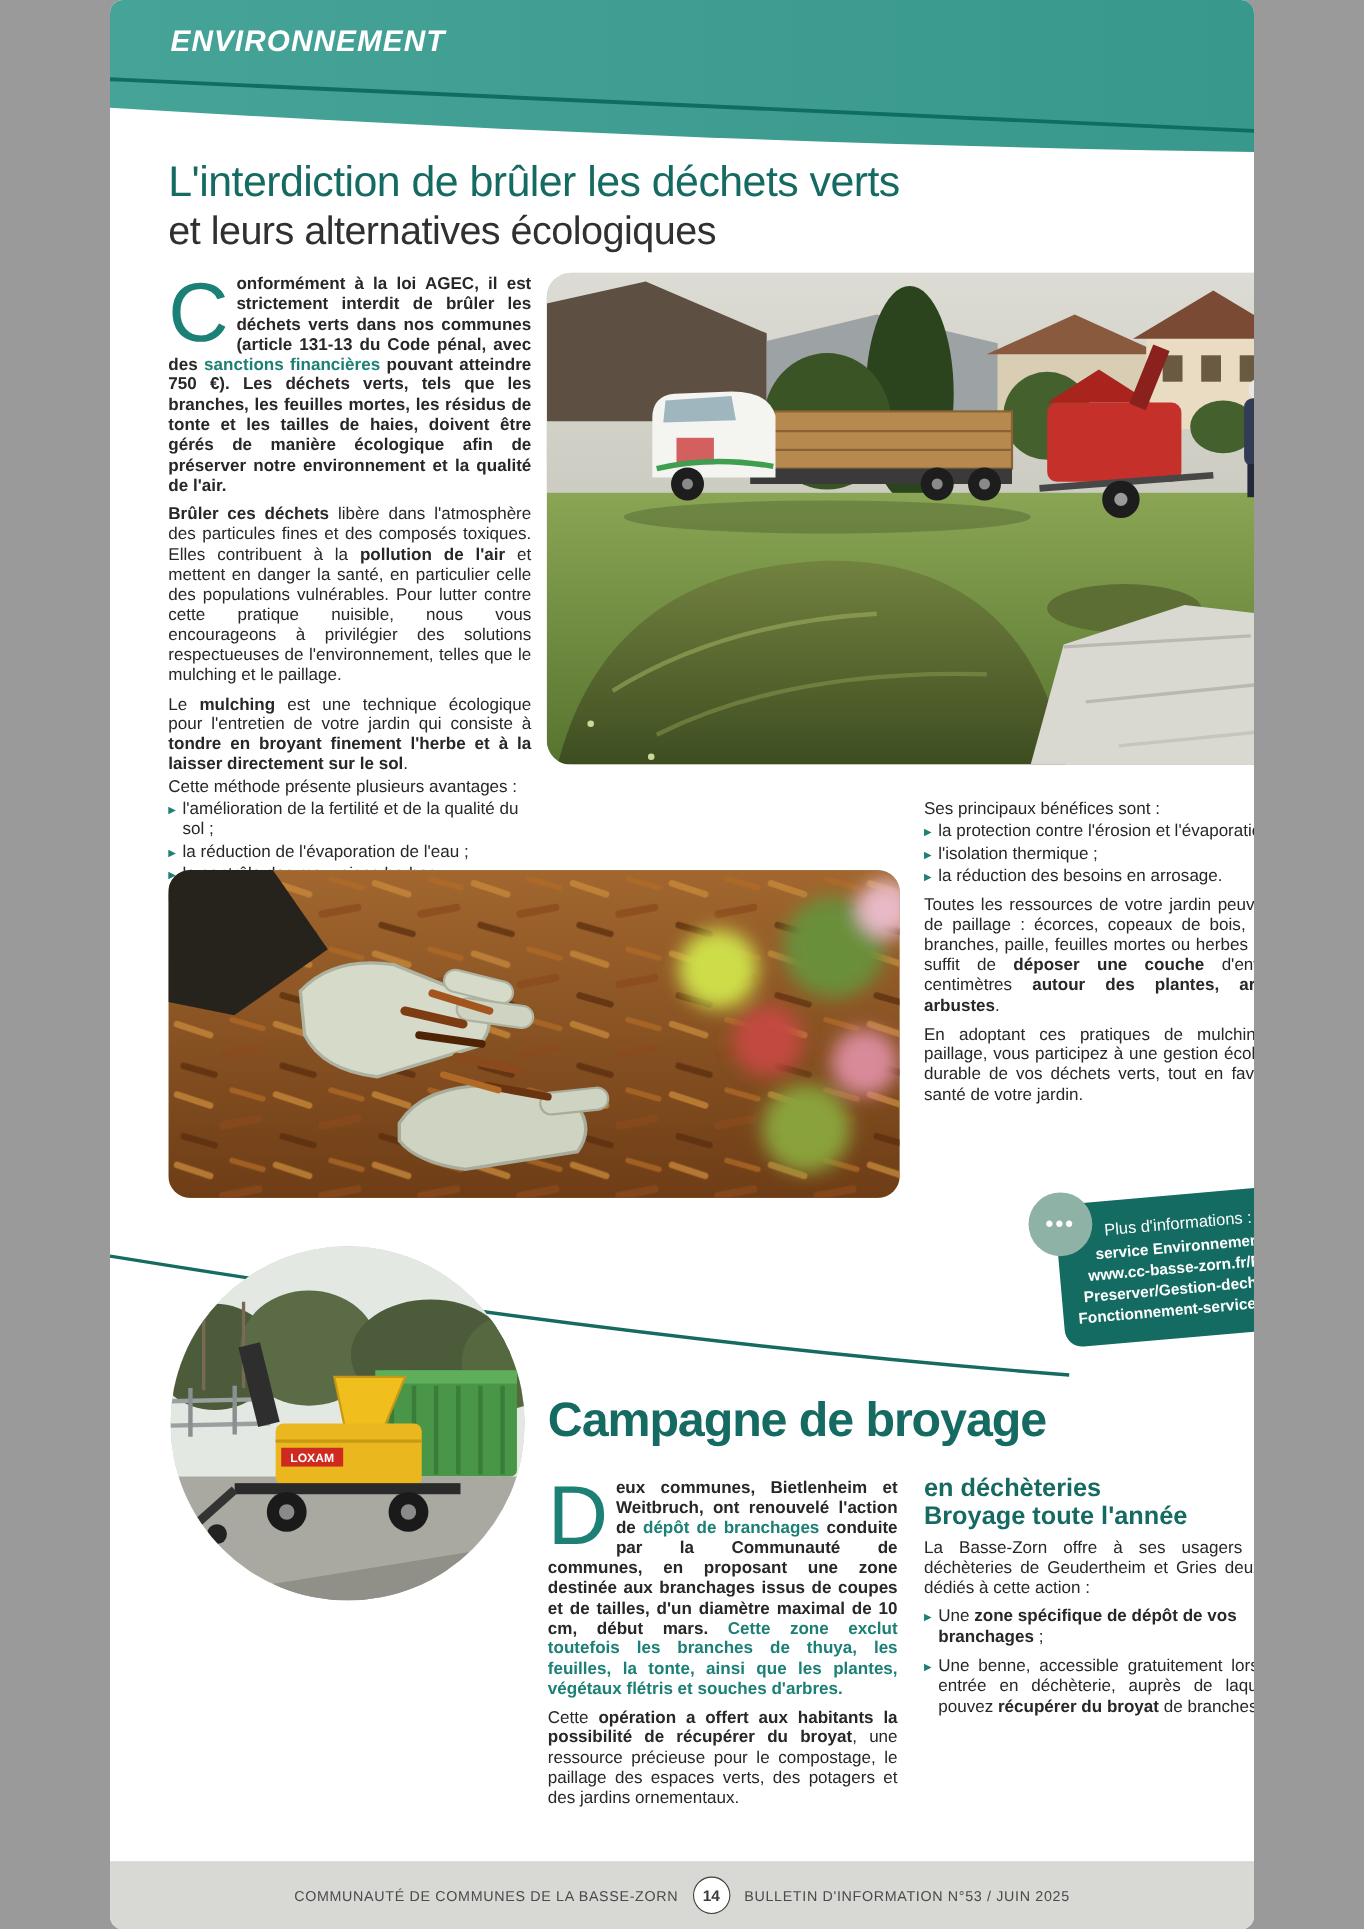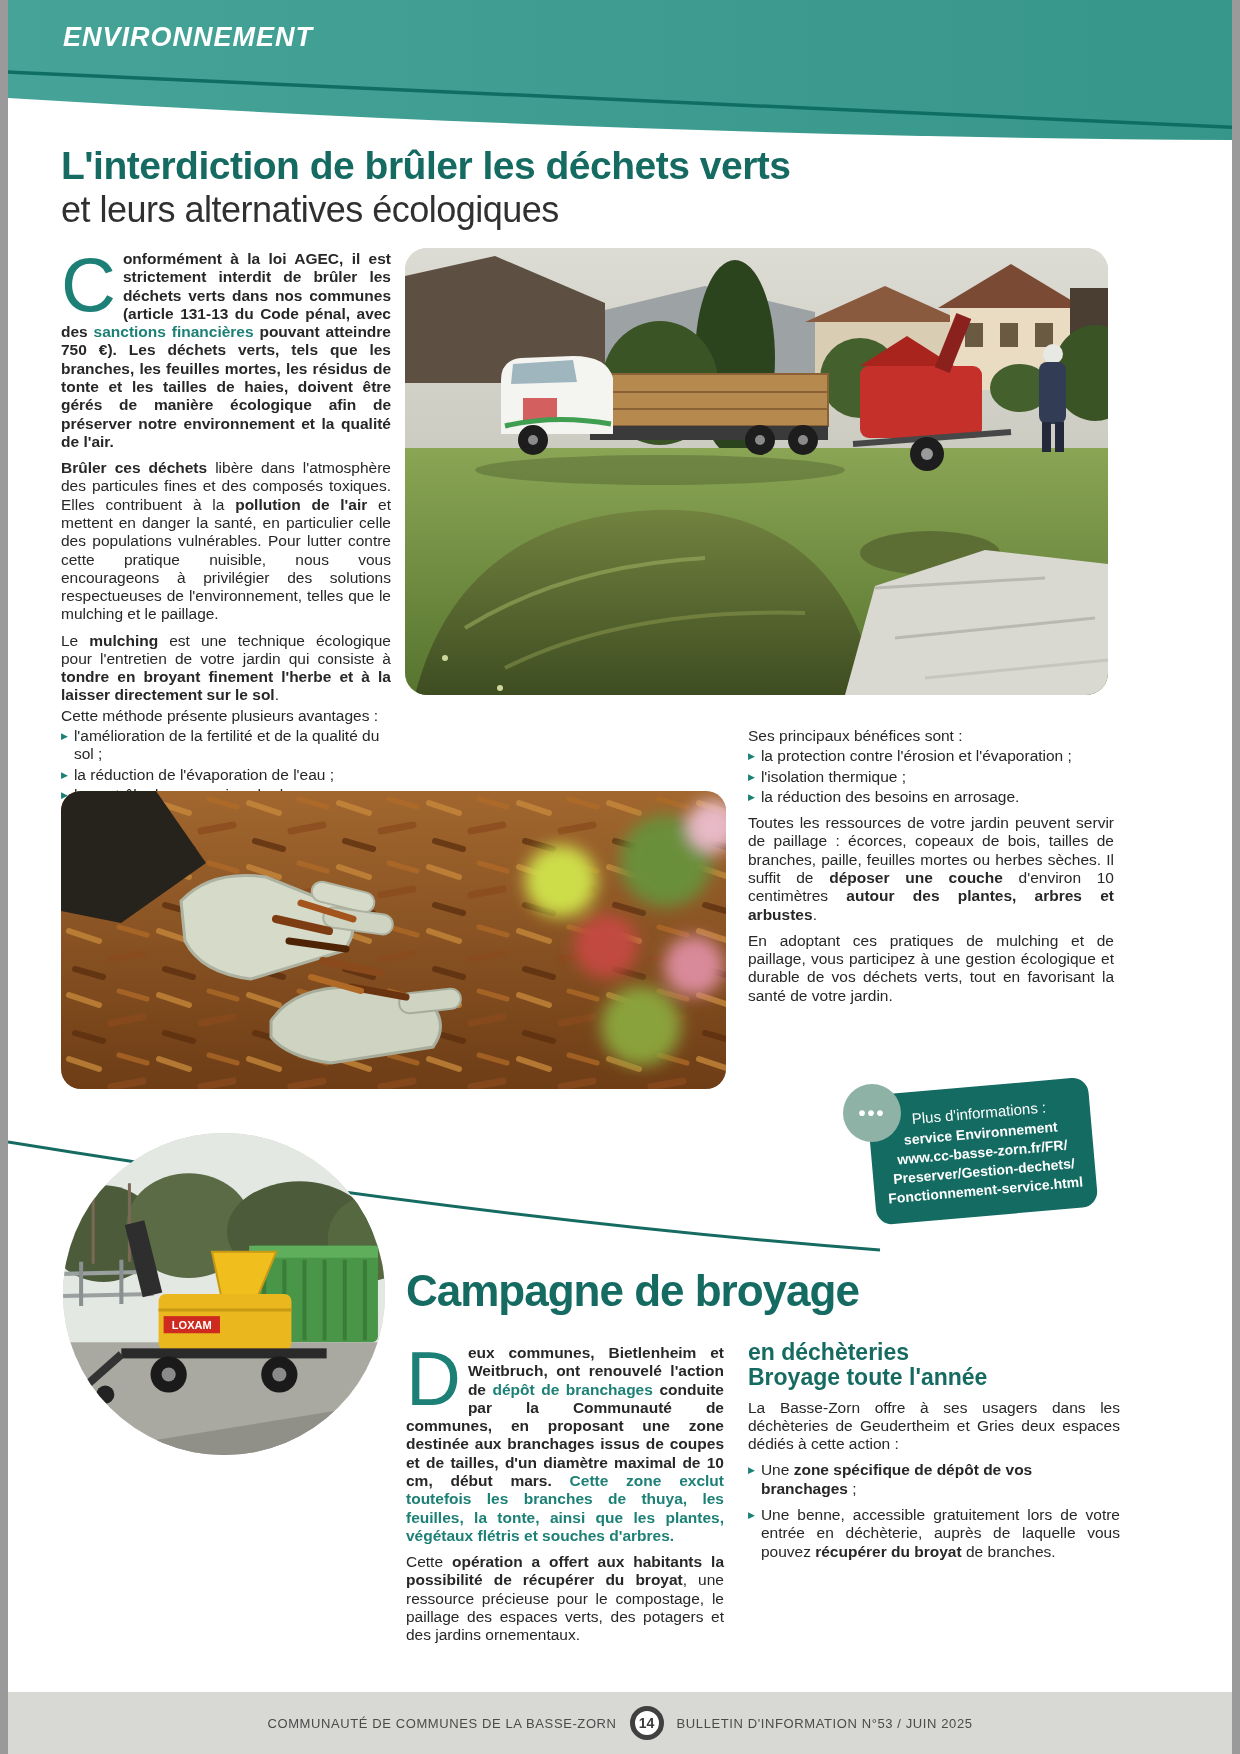--- a/index.html
+++ b/index.html
@@ -1,29 +1,29 @@
 <!DOCTYPE html>
 <html lang="fr" style="--teal-band: #3f9e92; --teal-band-dark: #0f6e63; --teal-dark: #156b61; --teal-accent: #1d8076; --box-teal: #136b62; --dots-sage: #8fb2a6; --text: #272727; --footer-bg: #d8d8d5; --footer-text: #4b4b4b;"><head>
 <meta charset="utf-8">
 <style>
   *{margin:0;padding:0;box-sizing:border-box}
   html,body{background:#9a9a9a}
   .page{
-    position:relative;width:1224px;height:1754px;margin:0 auto;background:#ffffff;
-    font-family:"Liberation Sans",sans-serif;color:var(--text,#272727);overflow:hidden;
+    position:relative;width:1040px;height:1754px;margin:0 auto;background:#ffffff;
+    font-family:"Liberation Sans",sans-serif;color:var(--text,#272727);overflow:hidden;border-radius:12px;
   }
   .abs{position:absolute}
 
   
   .header-svg{left:0;top:0;width:1240px;height:170px}
   .env-label{left:55px;top:22px;color:#fff;font-size:27px;font-weight:700;font-style:italic;letter-spacing:1px}
 
   
   .headline{left:53px;top:146px;width:1060px}
-  .headline h1{font-size:39px;font-weight:700;color:var(--teal-dark,#156b61);letter-spacing:-.5px;line-height:1.05}
+  .headline h1{font-size:39px;font-weight:400;color:var(--teal-dark,#156b61);letter-spacing:-.5px;line-height:1.05}
   .headline h2{font-size:36px;font-weight:400;color:#303030;letter-spacing:-.5px;margin-top:4px;line-height:1.05}
 
   
   .photo{overflow:hidden;border-radius:22px;background:#cfcfc6}
   .photo svg{display:block;width:100%;height:100%}
   .ph1{left:397px;top:248px;width:703px;height:447px}
   .ph2{left:53px;top:791px;width:665px;height:298px;border-radius:20px}
   .ph3{left:55px;top:1133px;width:322px;height:322px;border-radius:50%}
 
   
@@ -68,21 +68,21 @@
   .s2-title{left:398px;top:1266px;font-size:44px;font-weight:800;color:var(--teal-dark,#156b61);letter-spacing:-1px}
   .s2-heading{font-size:23px;font-weight:800;color:var(--teal-dark,#156b61);line-height:1.1;text-align:left;margin-bottom:8px}
 
   
   .footer{
     left:0;bottom:0;width:100%;height:62px;background:var(--footer-bg,#d8d8d5);
     display:flex;align-items:center;justify-content:center;gap:13px;
     font-size:13px;letter-spacing:.6px;color:var(--footer-text,#4b4b4b);z-index:6;margin-top:16px;
   }
   .page-circle{
-    width:34px;height:34px;border-radius:50%;background:#fff;border:5px solid #404040;
+    width:34px;height:34px;border-radius:50%;background:#fff;border:1px solid #404040;
     display:flex;align-items:center;justify-content:center;
     font-size:14px;font-weight:700;color:#3a3a3a;letter-spacing:0;
   }
 </style>
 </head>
 <body>
 
 <div class="page">
 
   <svg class="abs header-svg" viewBox="0 0 1240 170">

